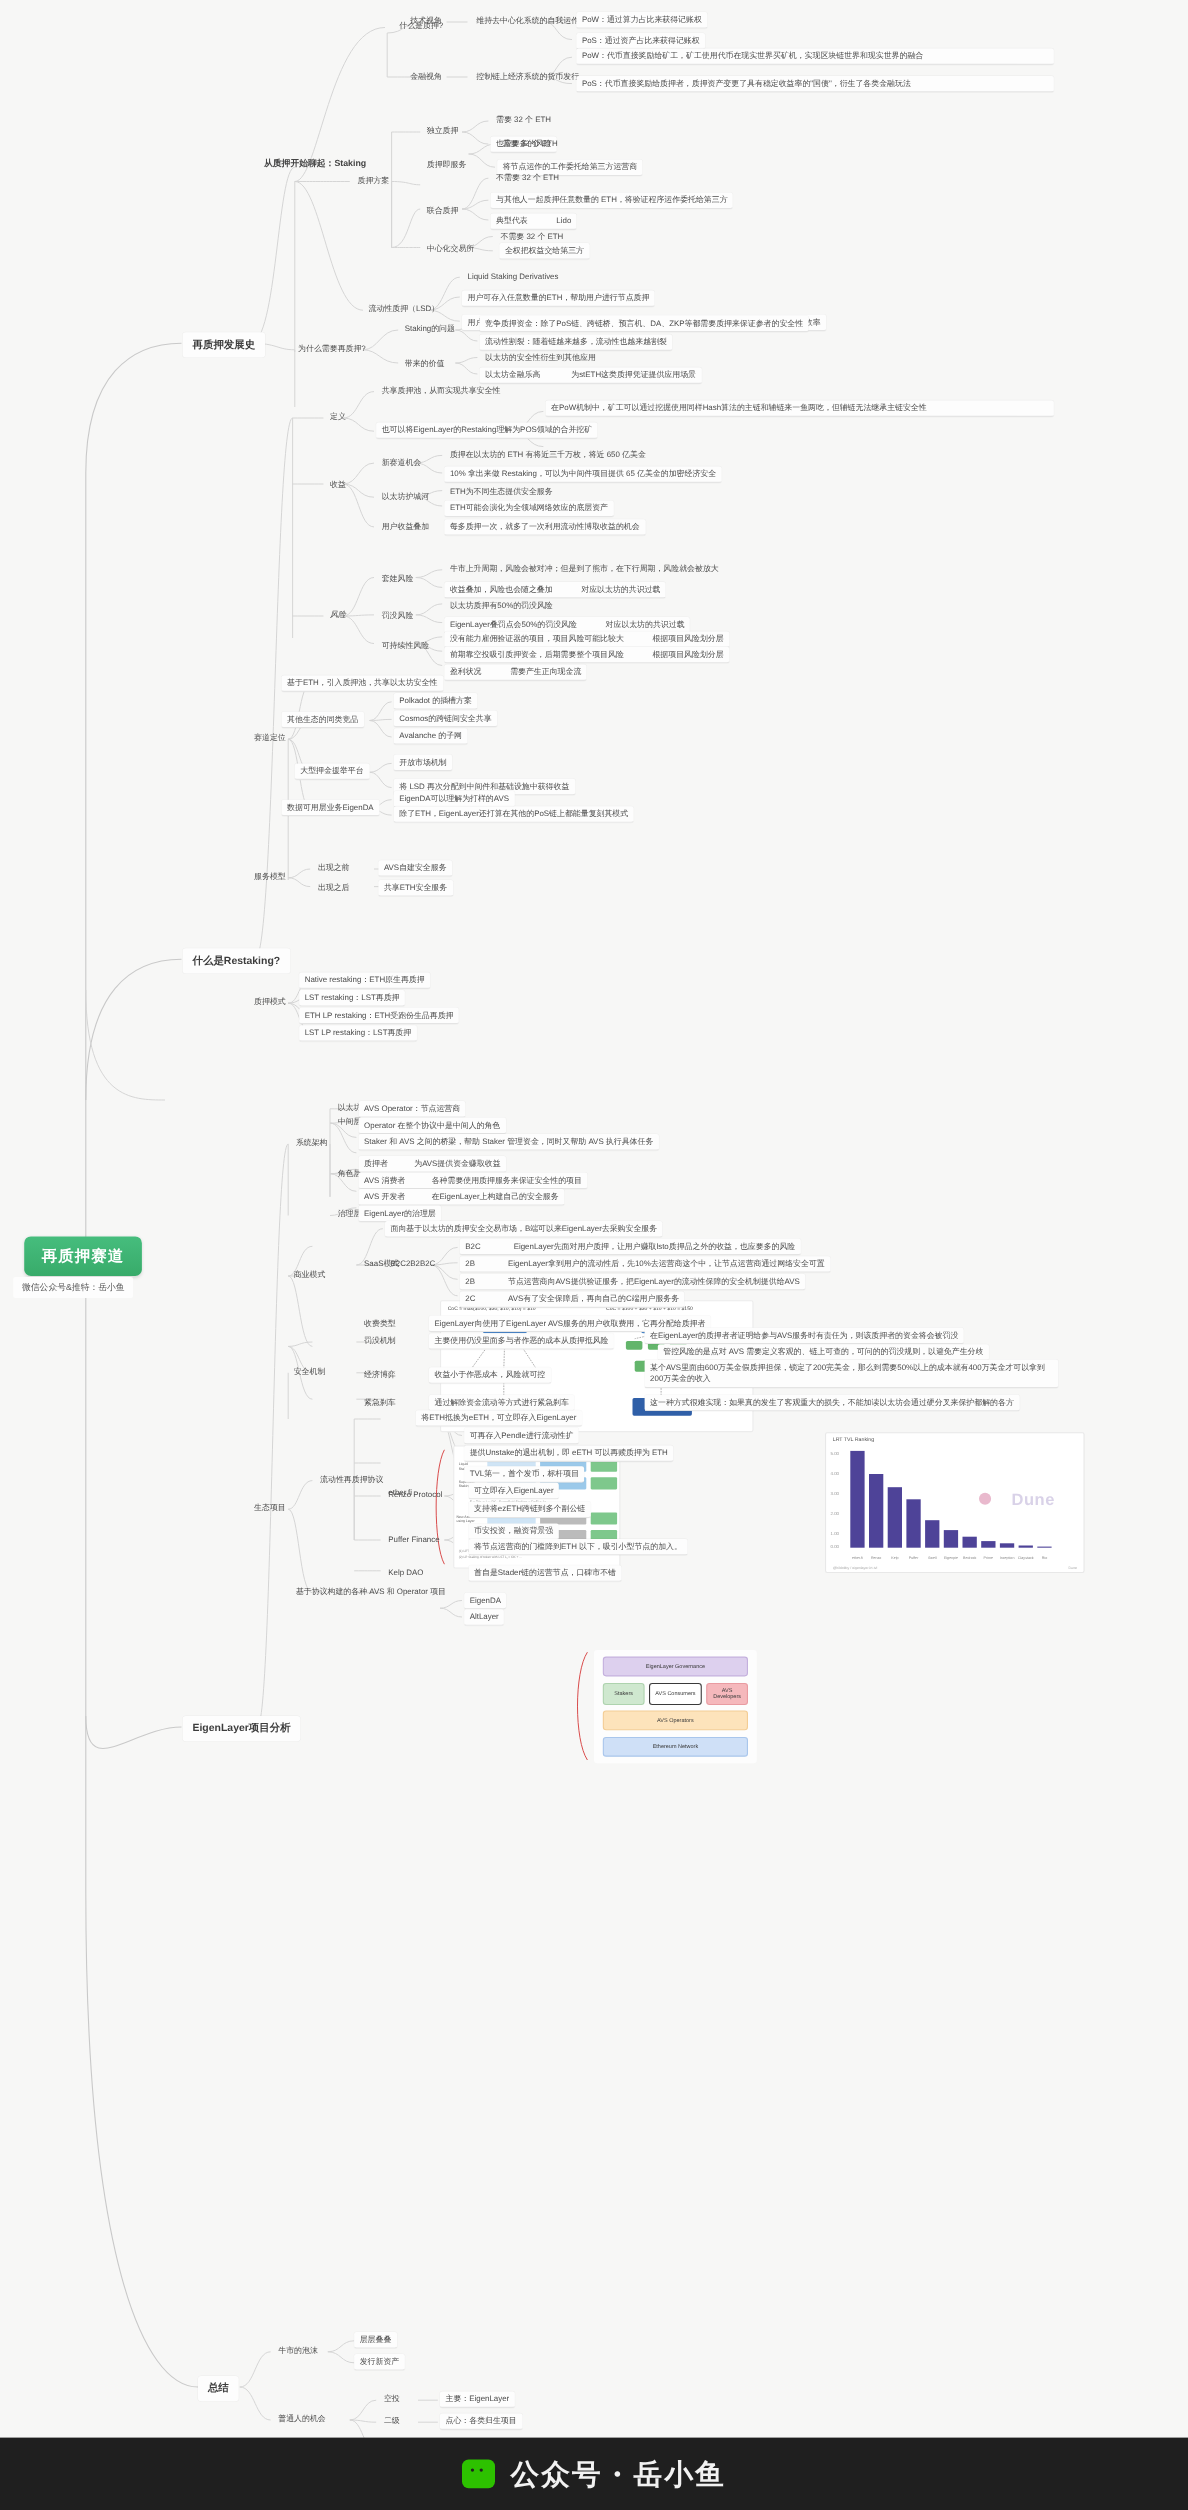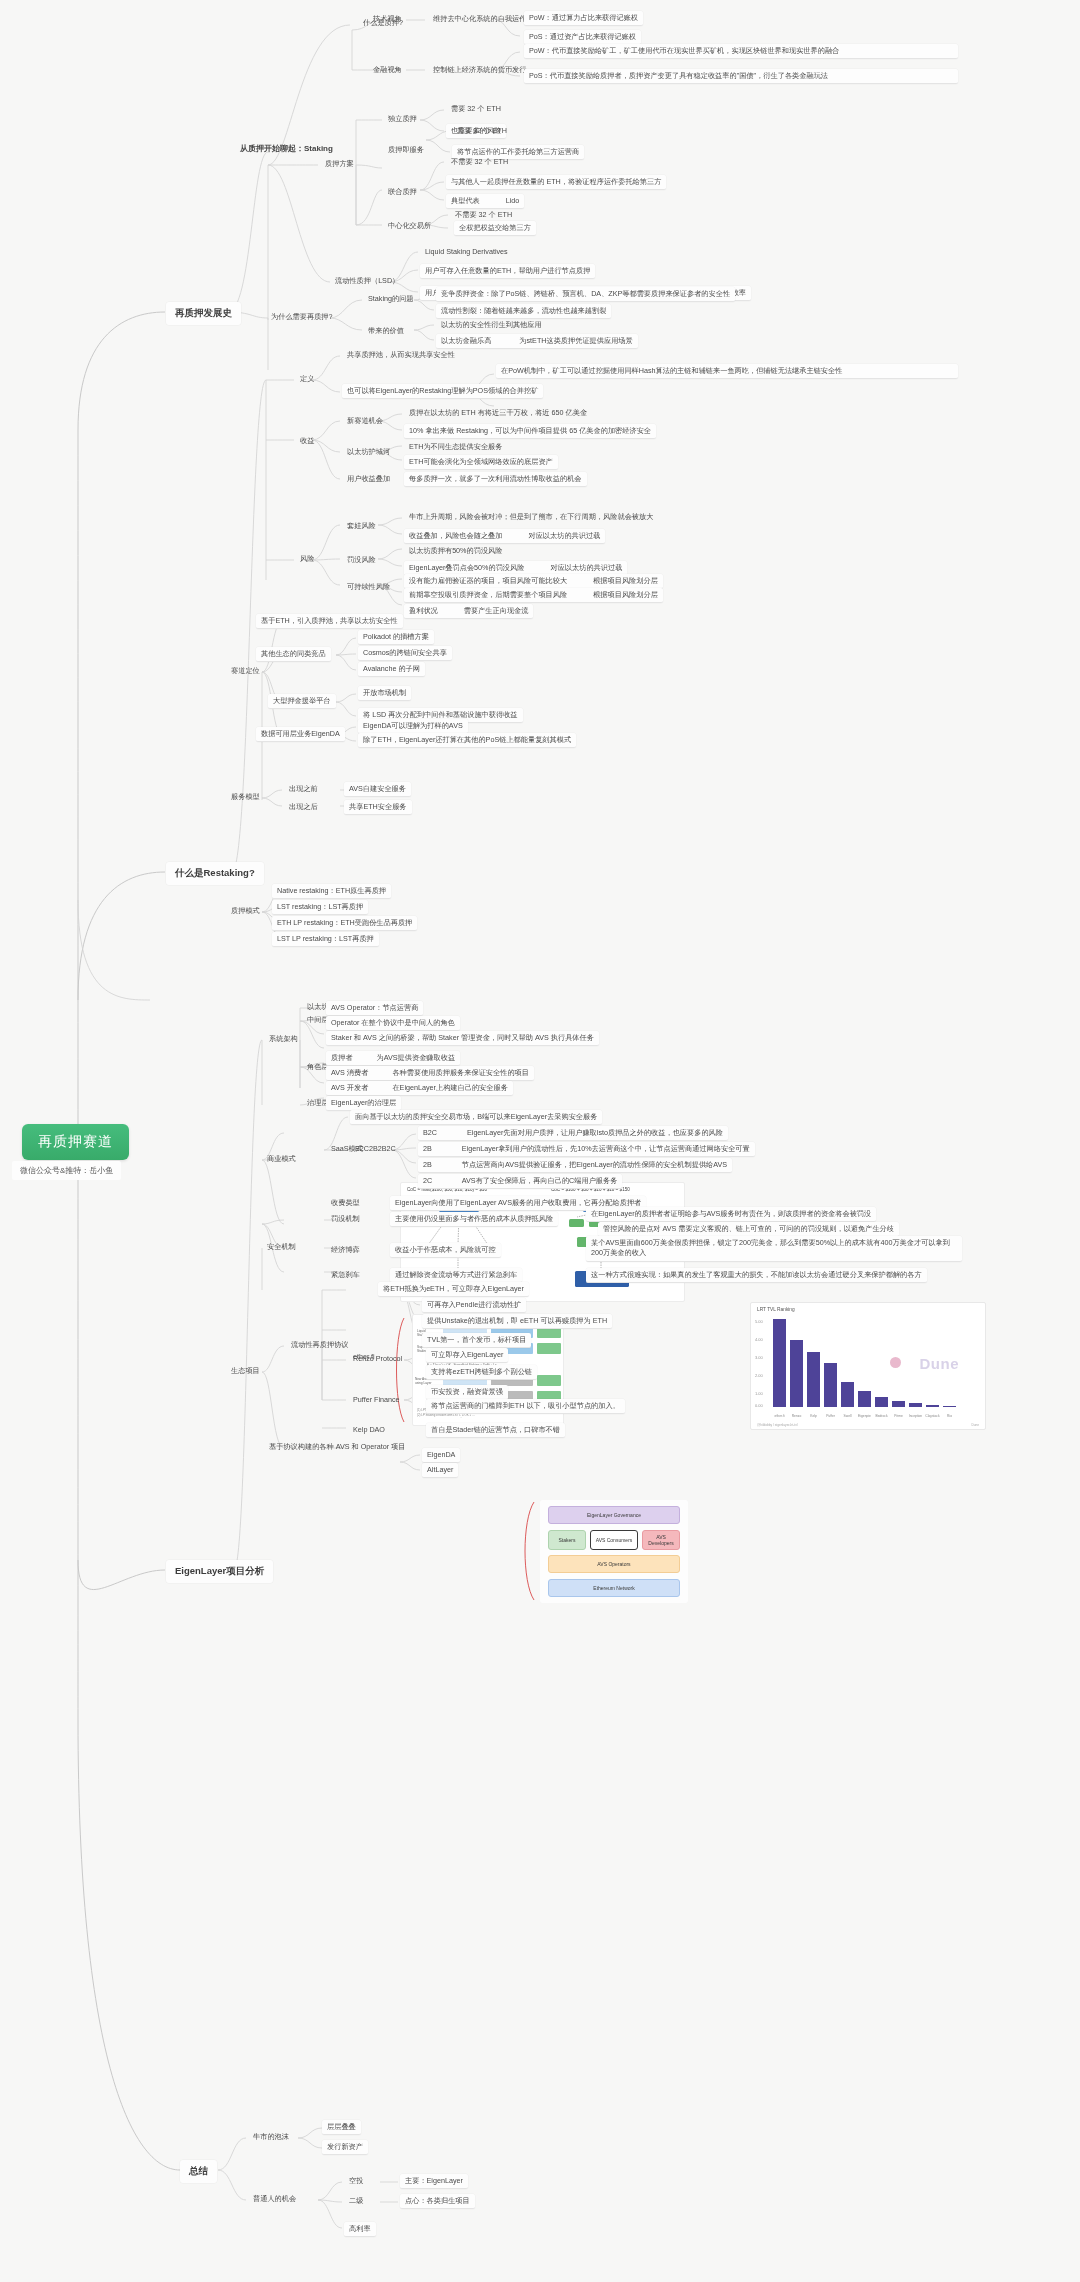--- a/index.html
+++ b/index.html
@@ -31,21 +31,21 @@
   }
   .node.plain { background:transparent; }
   .node.wrap { white-space:normal; }
 
   .root {
     position:absolute;
     background:#3cb371;
     background:linear-gradient(180deg,#46bd7d,#38ab6a);
     color:#fff;
     font-size:14px;
-    font-weight:normal;
+    font-weight:bold;
     padding:9px 16px;
     border-radius:6px;
     letter-spacing:1px;
     box-shadow:0 1px 3px rgba(0,0,0,0.12);
   }
   .root-sub {
     position:absolute;
     background:#fdfdfd;
     font-size:8px;
     color:#555;
@@ -410,21 +410,21 @@
   <div class="node plain" style="left:295px; top:434px;">收益</div>
   <div class="node plain" style="left:342px; top:414px;">新赛道机会</div>
   <div class="node plain" style="left:404px; top:406px;">质押在以太坊的 ETH 有将近三千万枚，将近 650 亿美金</div>
   <div class="node box" style="left:404px; top:424px;text-align:right;">10% 拿出来做 Restaking，可以为中间件项目提供 65 亿美金的加密经济安全</div>
   <div class="node plain" style="left:342px; top:445px;">以太坊护城河</div>
   <div class="node plain" style="left:404px; top:440px;">ETH为不同生态提供安全服务</div>
   <div class="node box" style="left:404px; top:455px;">ETH可能会演化为全领域网络效应的底层资产</div>
   <div class="node plain" style="left:342px; top:472px;">用户收益叠加</div>
   <div class="node box" style="left:404px; top:472px;">每多质押一次，就多了一次利用流动性博取收益的机会</div>
 
-  <div class="node plain" style="left:295px; top:552px;">风险</div>
+  <div class="node plain" style="left:295px; top:552px;font-style:italic;">风险</div>
   <div class="node plain" style="left:342px; top:519px;">套娃风险</div>
   <div class="node plain" style="left:404px; top:510px;">牛市上升周期，风险会被对冲；但是到了熊市，在下行周期，风险就会被放大</div>
   <div class="node box" style="left:404px; top:529px;">
     <span>收益叠加，风险也会随之叠加</span>
     <span style="display:inline-block;width:22px"></span>
     <span>对应以太坊的共识过载</span>
   </div>
   <div class="node plain" style="left:342px; top:553px;">罚没风险</div>
   <div class="node plain" style="left:404px; top:544px;">以太坊质押有50%的罚没风险</div>
   <div class="node box" style="left:404px; top:561px;">
@@ -686,14 +686,18 @@
   <div class="node box" style="left:322px; top:2120px;">层层叠叠</div>
   <div class="node box" style="left:322px; top:2140px;">发行新资产</div>
 
   <div class="node plain" style="left:248px; top:2192px;">普通人的机会</div>
   <div class="node plain" style="left:344px; top:2174px;">空投</div>
   <div class="node box" style="left:400px; top:2174px;">主要：EigenLayer</div>
   <div class="node plain" style="left:344px; top:2194px;">二级</div>
   <div class="node box" style="left:400px; top:2194px;">点心：各类归生项目</div>
   <div class="node box" style="left:344px; top:2222px;">高利率</div>
 
+  <div class="footer">
+    <div class="wlogo"></div>
+    <div class="ftext">公众号・岳小鱼</div>
+  </div>
 
 </div>
 
 </body></html>

